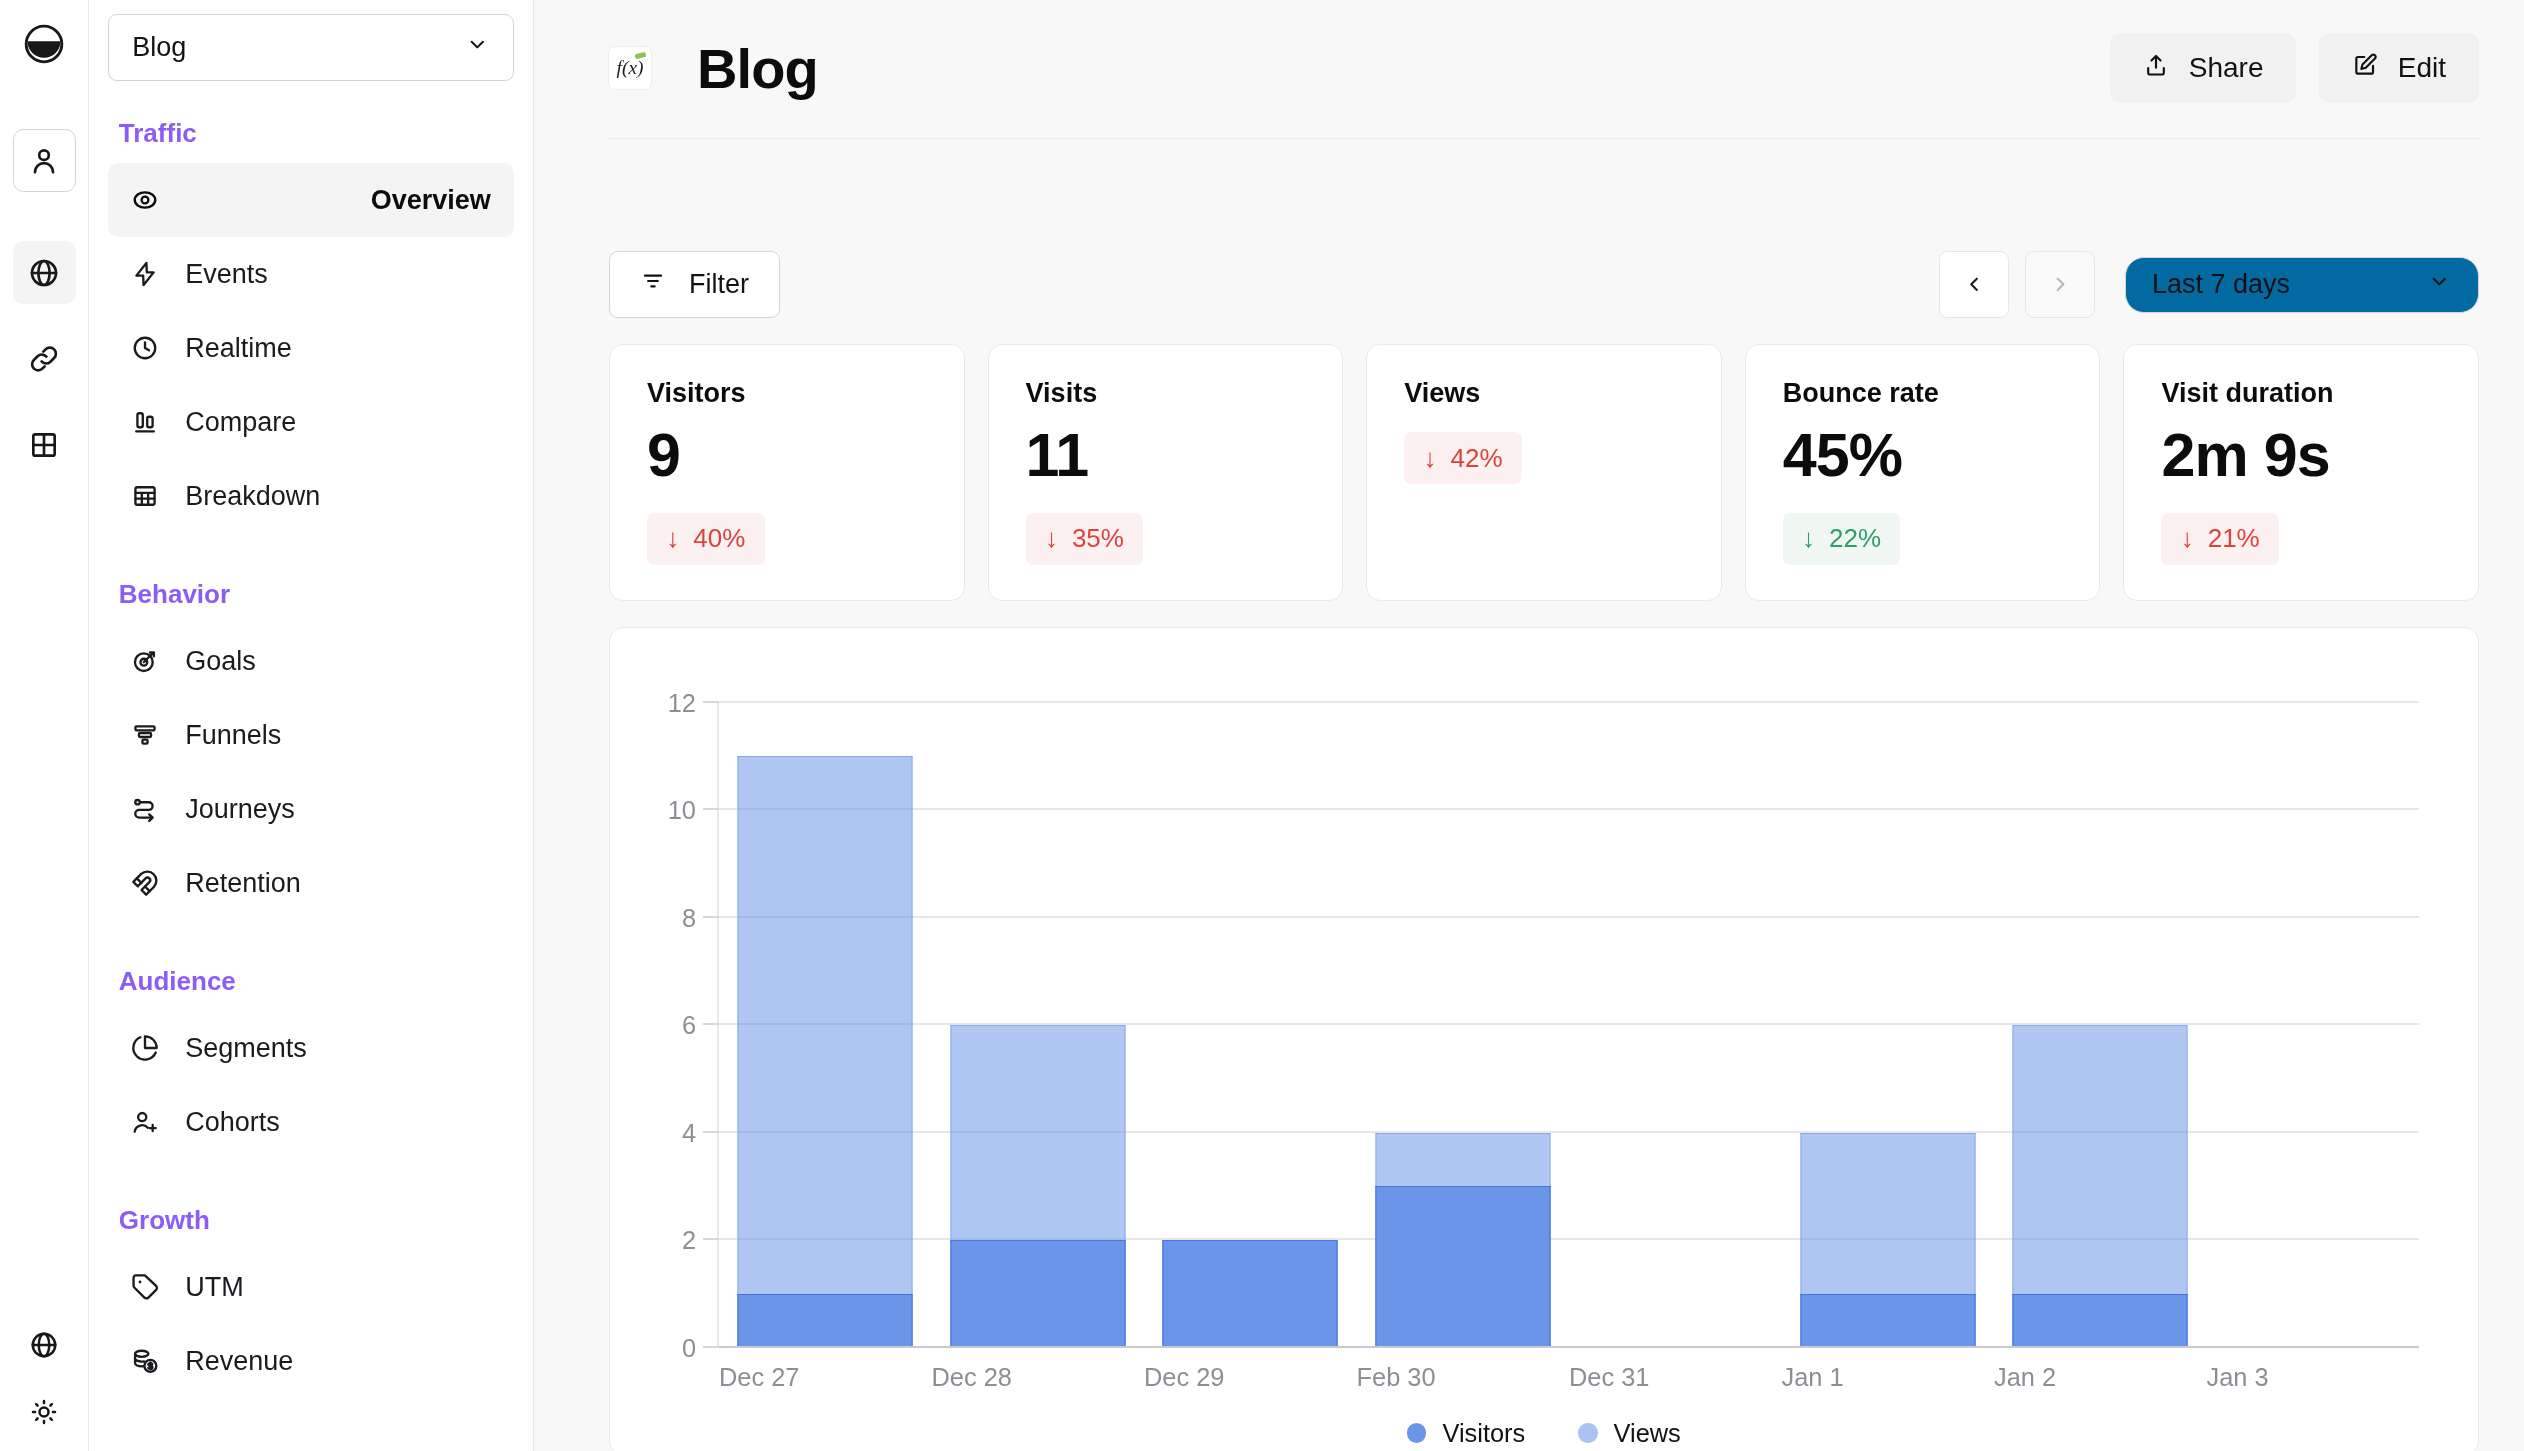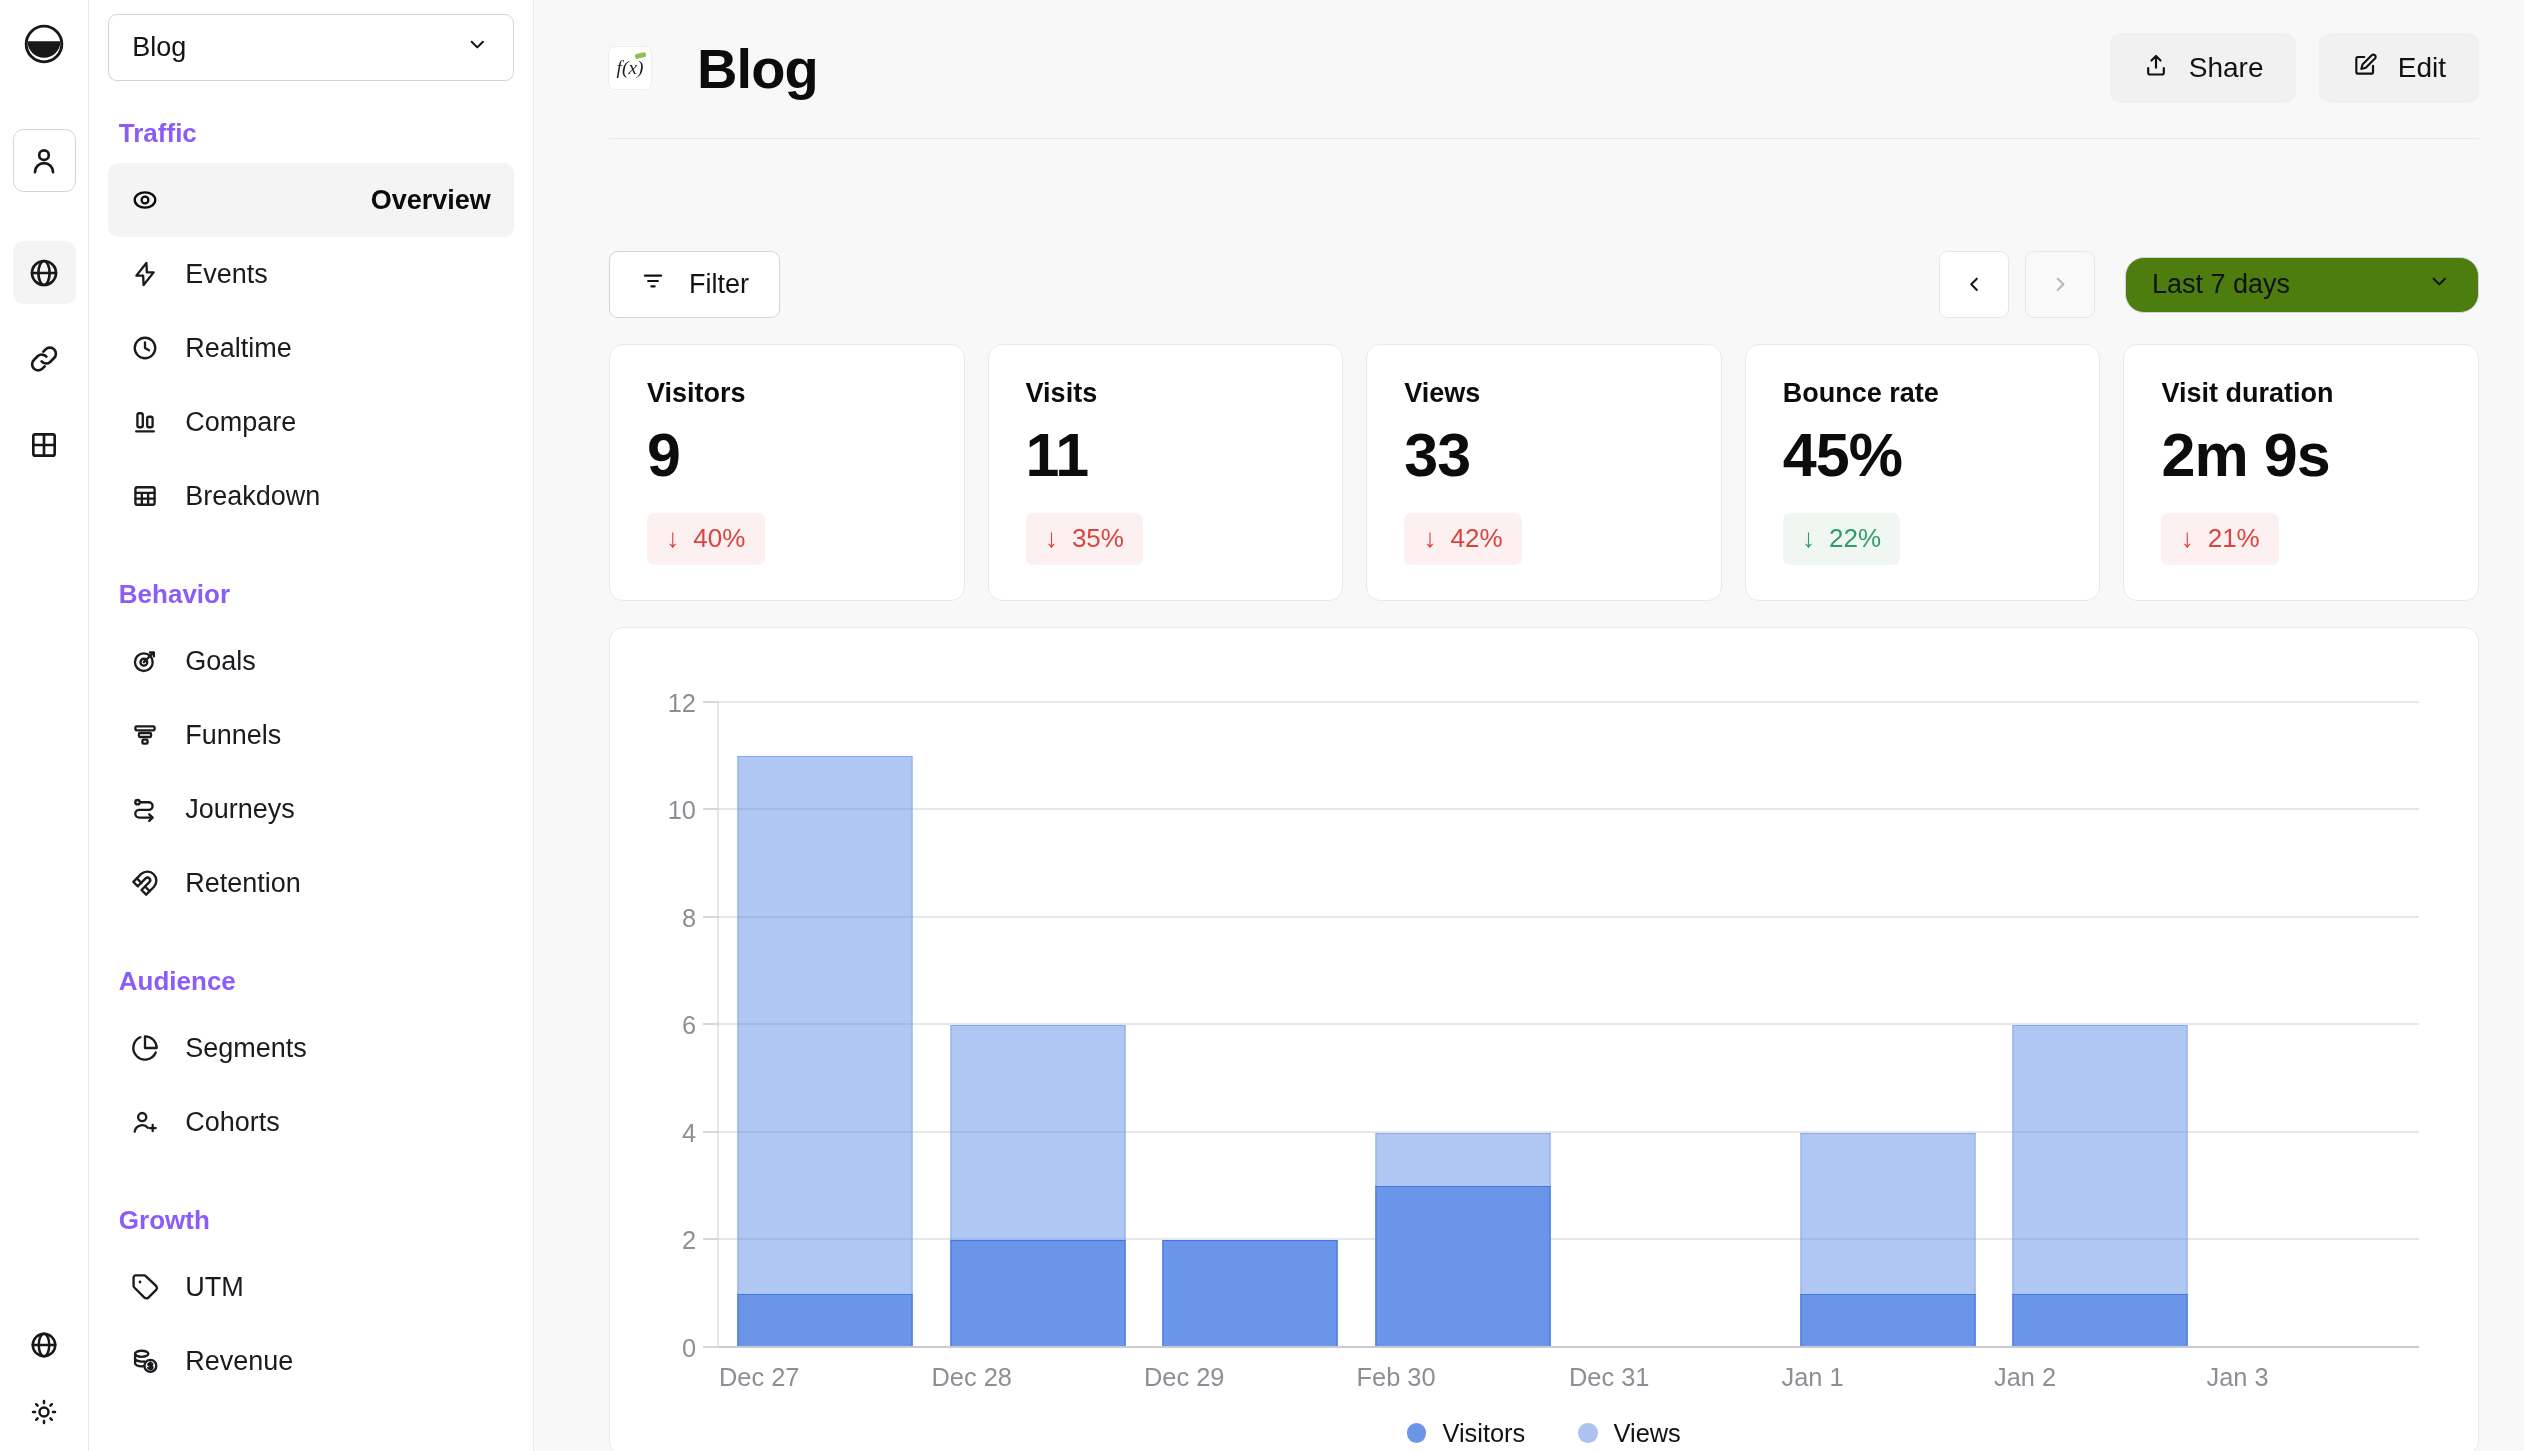--- a/index.html
+++ b/index.html
@@ -60,21 +60,21 @@
 
   
   .toolbar{margin-top:112px;display:flex;align-items:center;justify-content:space-between;}
   .filter-btn{height:67px;padding:0 30px;background:#fff;border:1.8px solid #d4d4d8;border-radius:8.8px;
               display:inline-flex;align-items:center;gap:23px;font-size:27px;cursor:pointer;}
   .toolbar-right{display:flex;align-items:center;}
   .nav-arrow{width:70px;height:67px;border-radius:8.8px;border:1.8px solid #e6e6e9;background:#fff;
              display:flex;align-items:center;justify-content:center;cursor:pointer;color:#18181b;}
   .nav-arrow.disabled{background:#fafafa;color:#b6b6bd;}
   .nav-arrow + .nav-arrow{margin-left:16px;}
-  .date-select{margin-left:30px;width:354px;height:56px;background:#4d7c0f;border:1.8px solid #d4d4d8;
+  .date-select{margin-left:30px;width:354px;height:56px;background:#0369a1;border:1.8px solid #d4d4d8;
                border-radius:19px;display:flex;align-items:center;justify-content:space-between;
                padding:0 26px;font-size:27px;cursor:pointer;}
 
   
   .metrics{margin-top:26px;display:grid;grid-template-columns:repeat(5,1fr);gap:23px;}
   .metric-card{background:#fff;border:1.8px solid #e9e9eb;border-radius:14px;padding:33px 37px 35px;}
   .metric-label{font-size:27px;font-weight:700;color:#0c0c0f;}
   .metric-value{font-size:61px;font-weight:700;margin-top:10.5px;letter-spacing:-0.9px;color:#0c0c0f;}
   .metric-badge{margin-top:23px;display:inline-flex;align-items:center;gap:14px;font-size:26px;
                 padding:10.5px 19.3px;border-radius:7px;}
@@ -328,21 +328,21 @@
 
       <div class="metrics" id="metrics">
           <div class="metric-card"><div class="metric-label">Visitors</div><div class="metric-value">9</div><div class="metric-badge negative">
               <span>↓</span>
               <span>40%</span>
             </div></div>
           <div class="metric-card"><div class="metric-label">Visits</div><div class="metric-value">11</div><div class="metric-badge negative">
               <span>↓</span>
               <span>35%</span>
             </div></div>
-          <div class="metric-card"><div class="metric-label">Views</div><div class="metric-value">33</div><div class="metric-badge negative">
+          <div class="metric-card"><div class="metric-label">Views</div><div class="metric-badge negative">
               <span>↓</span>
               <span>42%</span>
             </div></div>
           <div class="metric-card"><div class="metric-label">Bounce rate</div><div class="metric-value">45%</div><div class="metric-badge positive">
               <span>↓</span>
               <span>22%</span>
             </div></div>
           <div class="metric-card"><div class="metric-label">Visit duration</div><div class="metric-value">2m 9s</div><div class="metric-badge negative">
               <span>↓</span>
               <span>21%</span>

